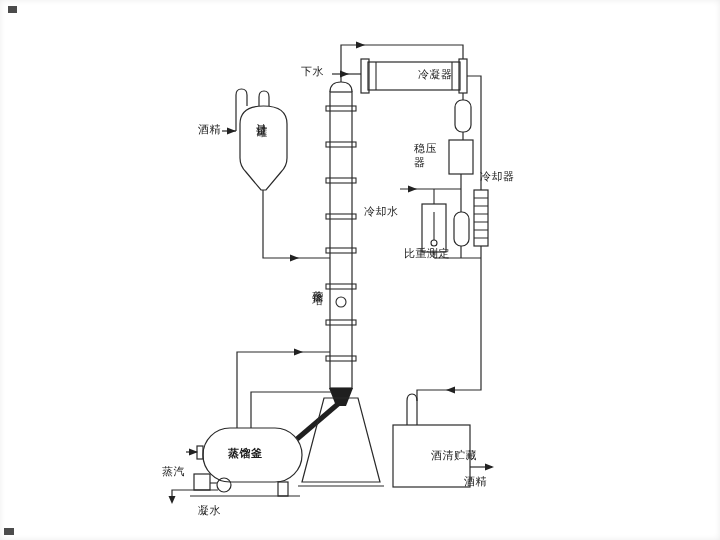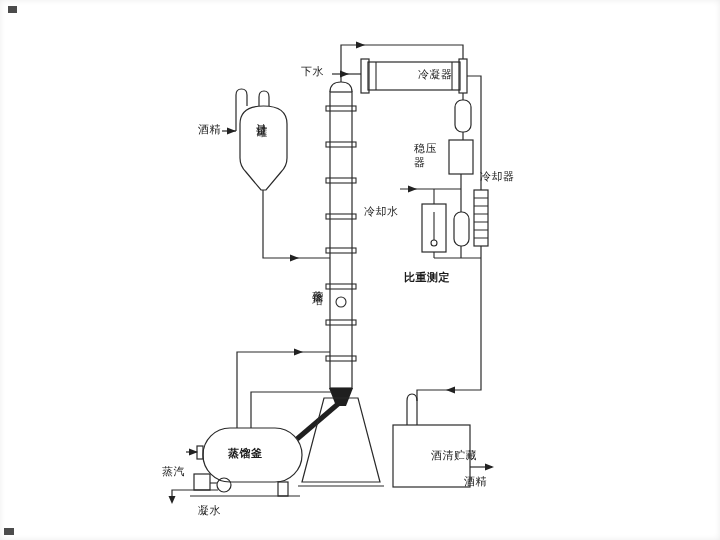--- a/index.html
+++ b/index.html
@@ -151,21 +151,21 @@
 
   </svg>
 
   <div class="lbl" style="left:301px;top:66px;">下水</div>
   <div class="lbl" style="left:398px;top:69px;margin-left:20px;">冷凝器</div>
   <div class="lbl" style="left:198px;top:124px;">酒精</div>
   <div class="lbl vlbl" style="left:254px;top:114px;">计量罐</div>
   <div class="lbl wraplbl" style="left:414px;top:142px;font-family:Liberation Mono, monospace;">稳压器</div>
   <div class="lbl" style="left:364px;top:163px;margin-top:43px;">冷却水</div>
   <div class="lbl" style="left:480px;top:171px;">冷却器</div>
-  <div class="lbl" style="left:404px;top:272px;font-weight:bold;">比重测定</div>
+  <div class="lbl" style="left:404px;top:248px;">比重测定</div>
   <div class="lbl vlbl" style="left:310px;top:281px;">蒸馏塔</div>
   <div class="lbl" style="left:228px;top:448px;font-weight:bold;">蒸馏釜</div>
   <div class="lbl" style="left:162px;top:466px;">蒸汽</div>
   <div class="lbl" style="left:150px;top:505px;margin-left:48px;">凝水</div>
   <div class="lbl" style="left:399px;top:450px;margin-left:32px;">酒清贮藏</div>
   <div class="lbl" style="left:464px;top:476px;">酒精</div>
 
 </div>
 
 </body></html>

